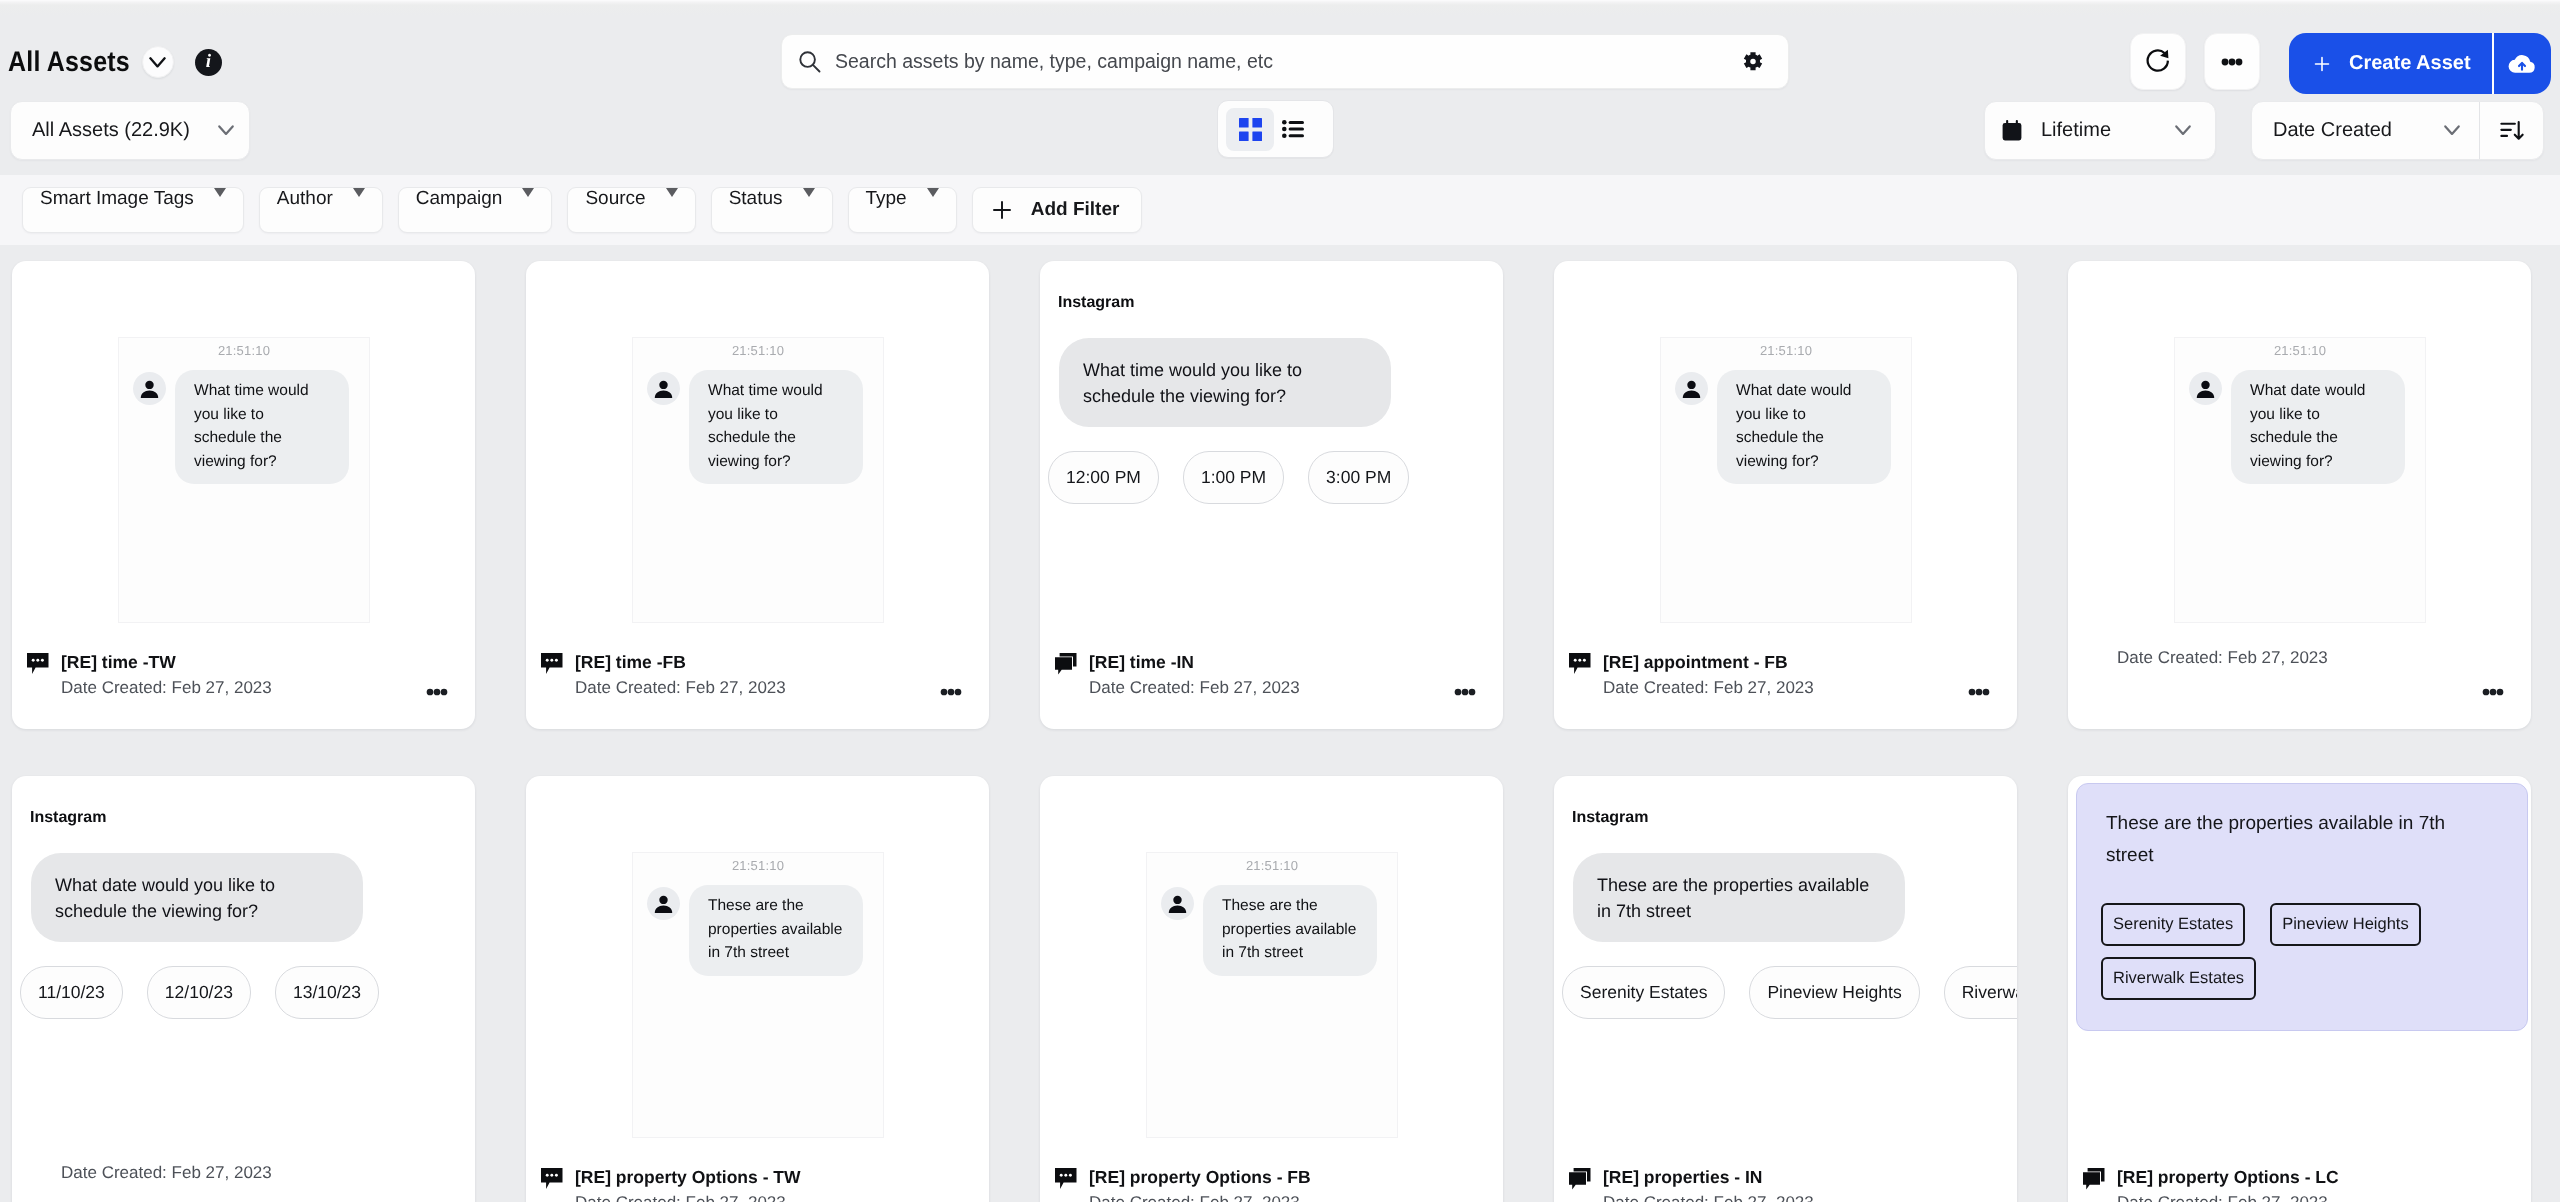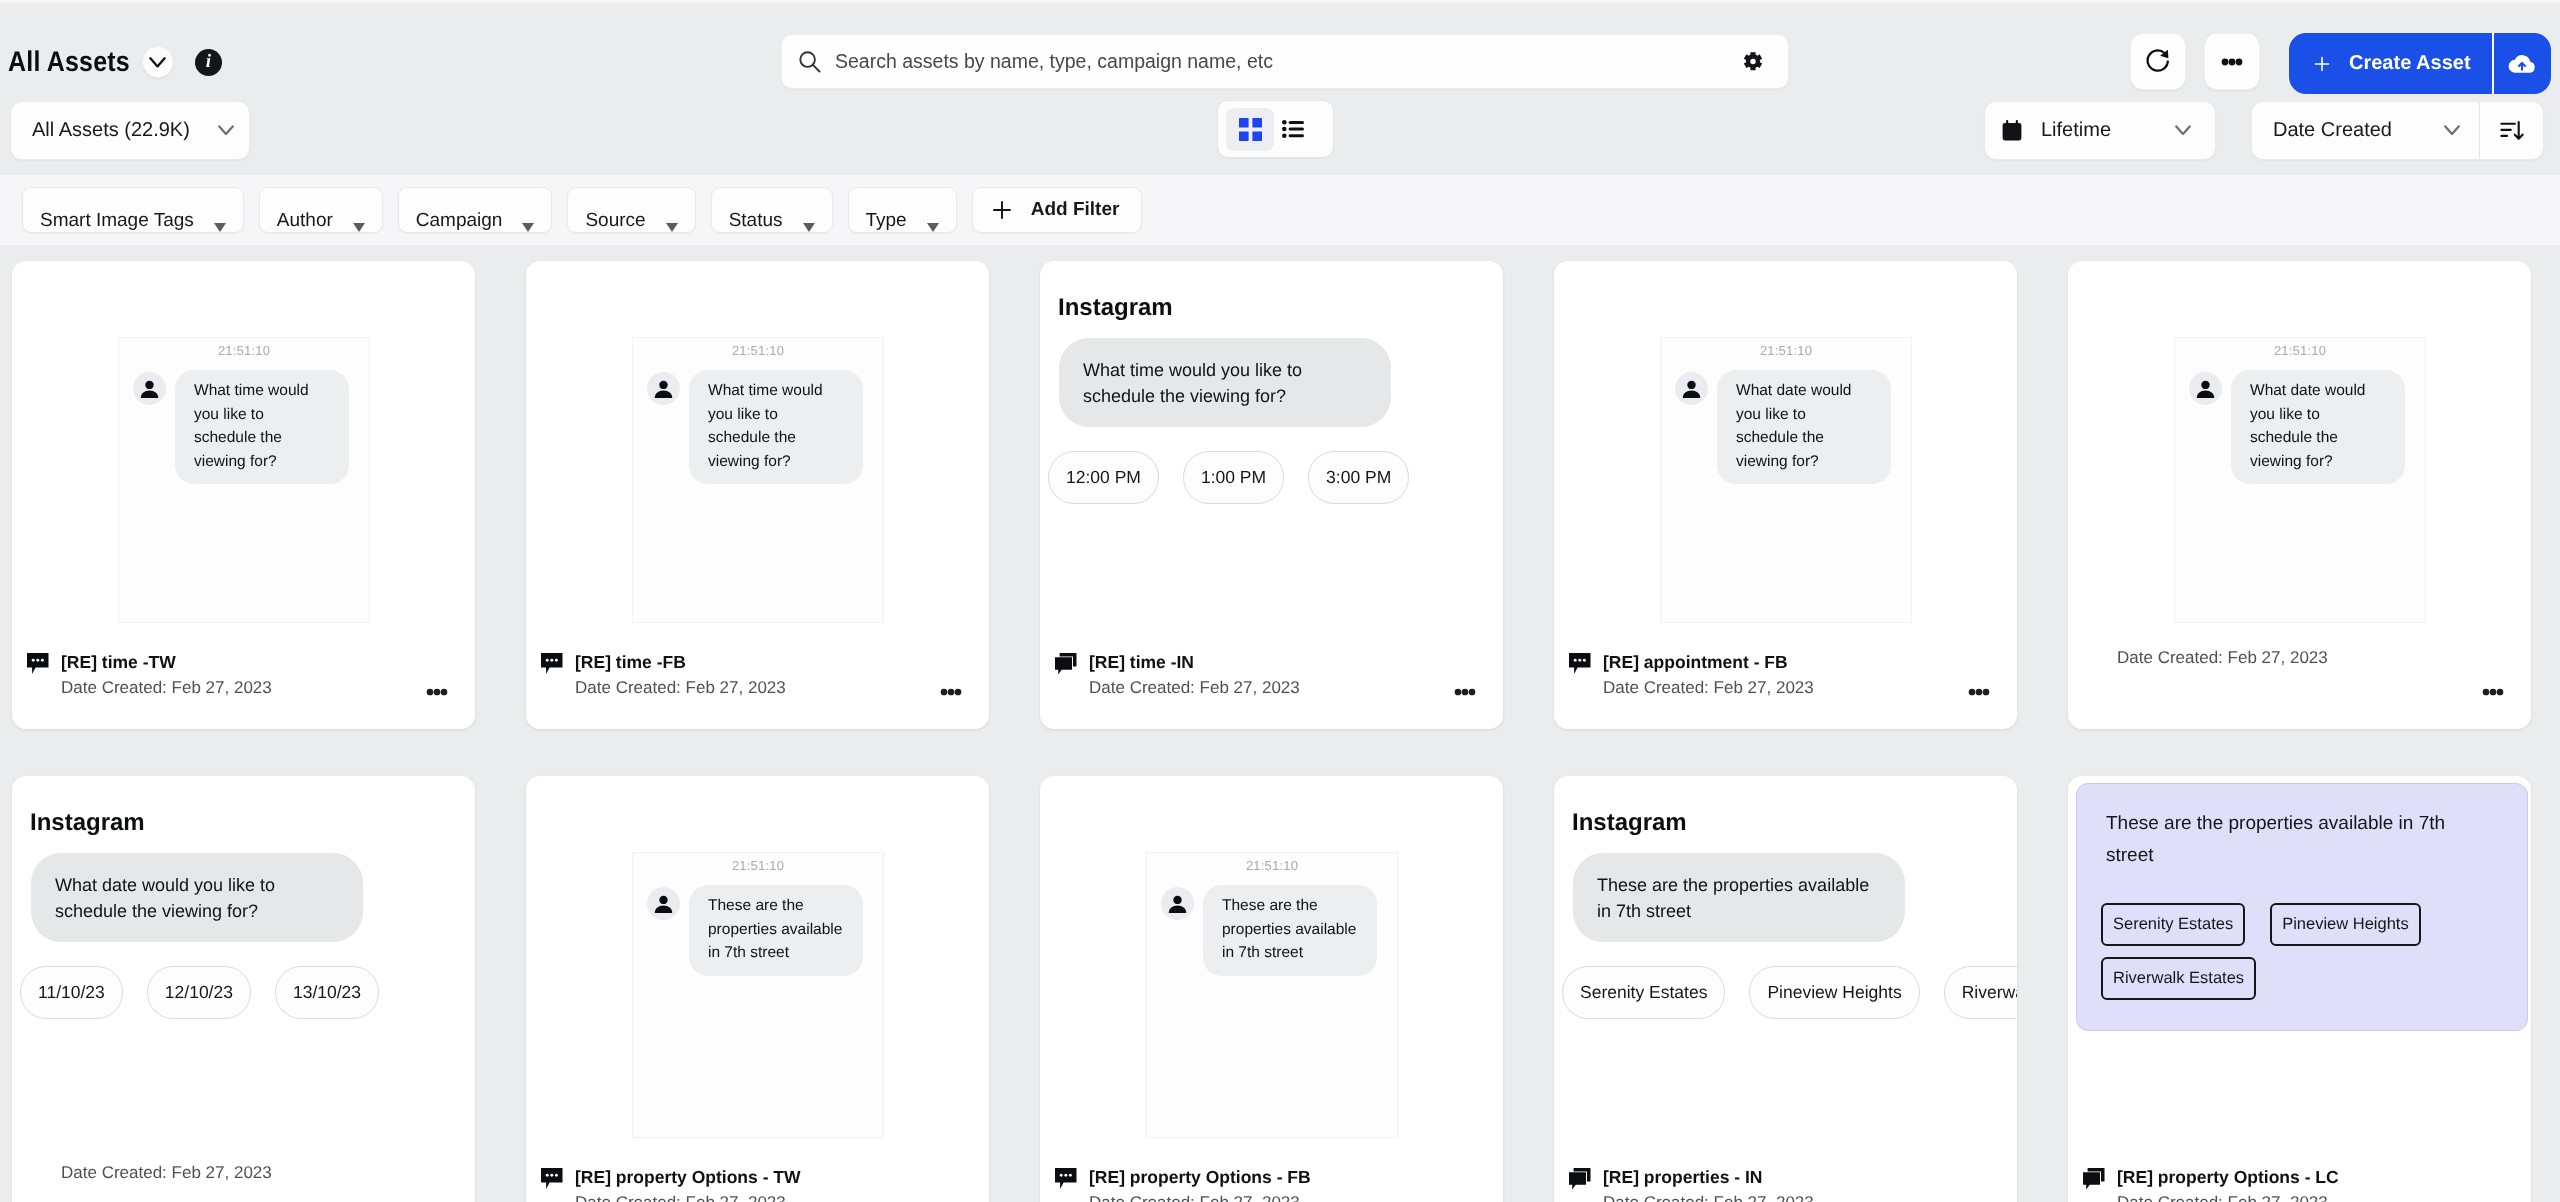--- a/index.html
+++ b/index.html
@@ -53,21 +53,21 @@
 .sortgrp{position:absolute;left:2251px;top:0;width:293px;height:59px;background:#fdfdfd;border-radius:12px;
   display:flex;align-items:stretch;border:1px solid #e9eaec;box-shadow:0 1px 2px rgba(16,24,40,.04);overflow:hidden}
 .sortgrp .sel{flex:1;display:flex;align-items:center;padding:0 19px 0 21px}
 .sortgrp .sel .t{font-size:20px;color:#17181b;flex:1}
 .sortgrp .divider{width:1px;background:#e3e4e7}
 .sortgrp .dirbtn{width:63px;display:flex;align-items:center;justify-content:center;cursor:pointer}
 
 
 .filterband{position:absolute;left:0;top:175px;width:2560px;height:70px;background:#f6f6f8}
 .filterrow{position:absolute;left:0;top:187px;width:2560px;height:46px;display:flex;align-items:center;gap:15px;padding-left:22px}
-.fchip{height:46px;background:#fdfdfd;border-radius:9px;display:flex;align-items:flex-end;gap:20px;padding:0 17px;
+.fchip{height:46px;background:#fdfdfd;border-radius:9px;display:flex;align-items:flex-start;gap:20px;padding:0 17px;
   border:1px solid #e8e9eb;box-shadow:0 1px 2px rgba(16,24,40,.04);cursor:pointer;flex:none}
 .fchip .t{font-size:19px;color:#17181b}
 .addfilter{height:46px;background:#fdfdfd;border-radius:9px;display:flex;align-items:center;gap:16px;padding:0 22px 0 16px;
   border:1px solid #e8e9eb;box-shadow:0 1px 2px rgba(16,24,40,.04);cursor:pointer;flex:none}
 .addfilter .t{font-size:19px;color:#17181b;font-weight:700}
 
 
 .grid{position:absolute;left:12px;top:261px;width:2536px;display:grid;
   grid-template-columns:repeat(5, 463px);column-gap:51px;row-gap:47px}
 .card{width:463px;height:468px;background:#fff;border-radius:14px;box-shadow:0 1px 3px rgba(16,24,40,.09);
@@ -76,21 +76,21 @@
 
 
 .phone{position:absolute;left:106px;top:76px;width:252px;height:286px;background:#fdfdfd;border:1px solid #f2f2f4}
 .phone .ts{text-align:center;font-size:13px;color:#a9abaf;margin-top:5px;letter-spacing:.2px}
 .phone .msgrow{display:flex;gap:9px;padding:12px 11px 0 14px;align-items:flex-start}
 .avatar{width:33px;height:33px;border-radius:50%;background:#eaecef;display:flex;align-items:center;justify-content:center;flex:none;margin-top:2px;overflow:hidden}
 .avatar svg{margin-bottom:-2px;width:23px;height:23px}
 .bubble{background:#eceef0;border-radius:19px;padding:9px 19px 11px 19px;font-size:15.5px;line-height:23.5px;color:#101114;width:174px}
 
 
-.ig-title{position:absolute;left:18px;top:33px;font-size:24px;font-weight:700;color:#0d0e11;letter-spacing:0}
+.ig-title{position:absolute;left:18px;top:33px;font-size:16px;font-weight:700;color:#0d0e11;letter-spacing:0}
 .ig-bubble{position:absolute;left:19px;top:77px;background:#e6e7e9;border-radius:30px;
   padding:19px 24px 18px 24px;font-size:18px;line-height:26px;color:#111217;width:332px}
 .chips{position:absolute;left:8px;top:190px;width:470px;display:flex;gap:24px;flex-wrap:nowrap}
 .chip{height:51px;border:1px solid #d8dade;border-radius:26px;background:#fdfdfd;display:inline-flex;align-items:center;
   justify-content:center;padding:0 17px;font-size:17.5px;color:#14161a;white-space:nowrap;flex:0 0 auto;box-sizing:content-box}
 
 
 .lc-panel{position:absolute;left:8px;top:7px;width:452px;height:248px;background:#dfdff9;border:1px solid #c8c9f0;border-radius:12px}
 .lc-text{position:absolute;left:29px;top:24px;width:375px;font-size:19px;line-height:32px;color:#15161a}
 .lc-chips{position:absolute;left:24px;top:119px;width:420px;display:flex;gap:25px;flex-wrap:wrap;row-gap:11px}

